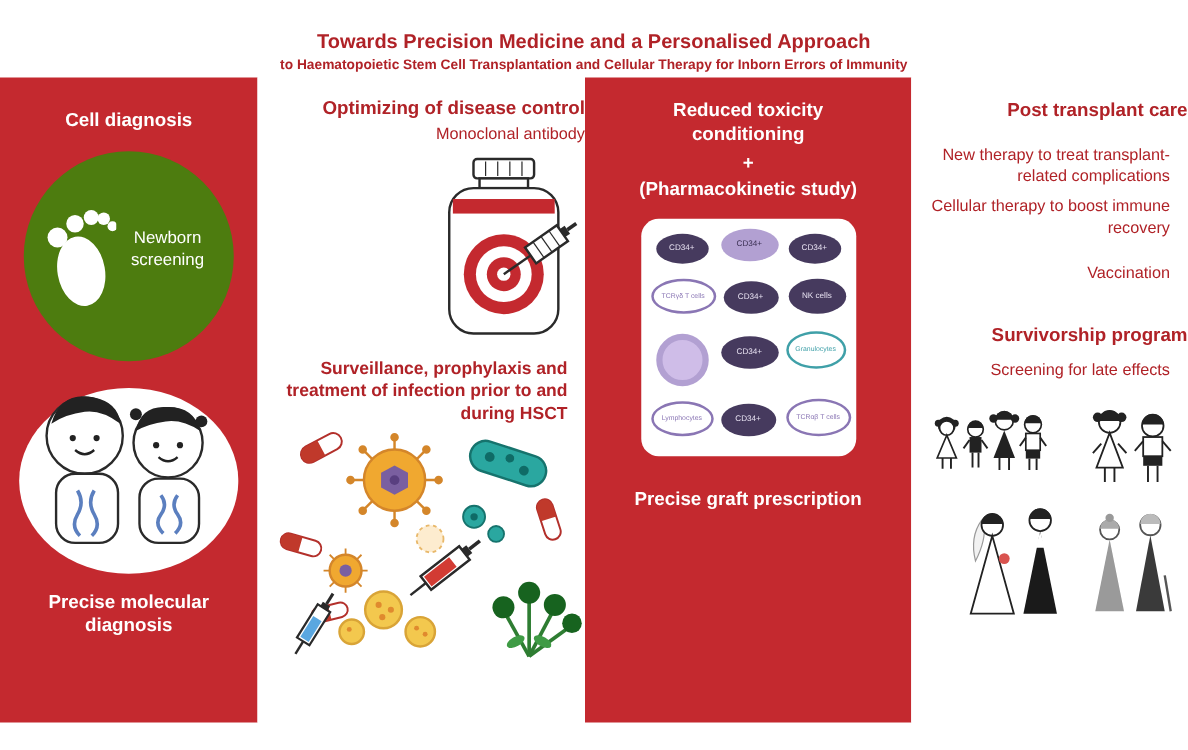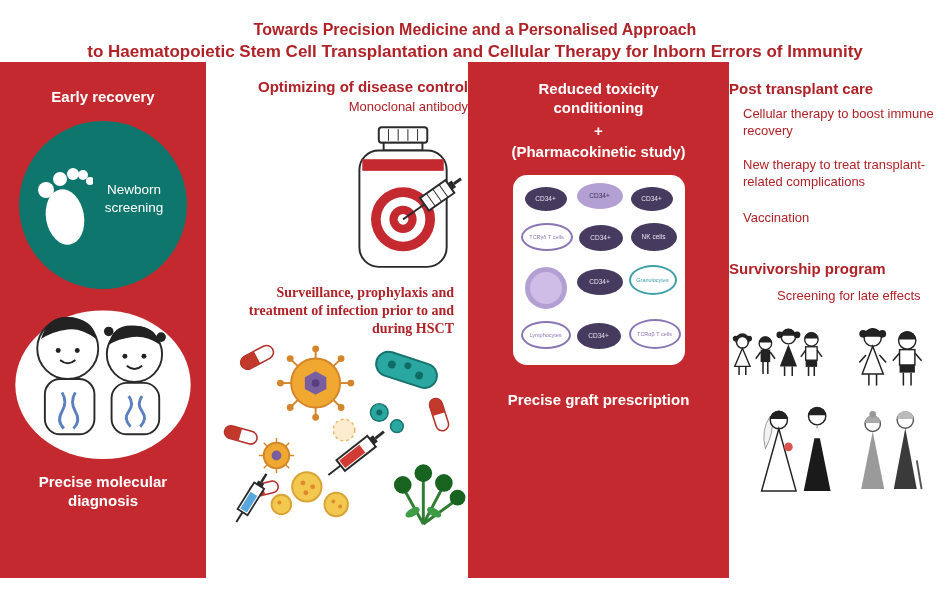--- a/index.html
+++ b/index.html
@@ -4,40 +4,40 @@
 <style>
   * { margin:0; padding:0; box-sizing:border-box; }
   html,body { width:950px; height:600px; overflow:hidden; background:#fff;
     font-family:"Liberation Sans", sans-serif; }
   .page { position:relative; width:950px; height:600px; background:#fff; }
 
   
   .banner { height:62px; display:flex; flex-direction:column; justify-content:center;
     text-align:center; color:#b02227; font-weight:bold; padding-top:20px; }
   .banner .l1 { font-size:16px; }
-  .banner .l2 { font-size:17px; margin-top:3px; }
+  .banner .l2 { font-size:11px; margin-top:3px; }
 
   
   .cols { display:flex; height:516px; }
   .col { position:relative; height:100%; }
   .col.red { background:#c4292f; color:#fff; }
   .col.white { background:#fff; color:#b02227; }
   .col1 { width:206px; }
   .col2 { width:262px; text-align:right; padding-top:16px; }
   .col3 { width:261px; text-align:center; padding-top:18px; }
-  .col4 { width:221px; text-align:left; padding-top:18px; }
+  .col4 { width:221px; text-align:right; padding-top:18px; }
 
   .h-bold { font-weight:bold; font-size:15px; line-height:1.25; }
-  .h-bold2 { font-weight:bold; font-size:14px; line-height:1.3;font-family:Liberation Serif, serif; }
+  .h-bold2 { font-weight:bold; font-size:14px; line-height:1.3; }
   .sub-text { font-size:13px; line-height:1.3; }
 
   
   .col1 .heading { margin-top:26px; text-align:center; }
   .grey-circle { position:relative; width:168px; height:168px; border-radius:50%;
-    background:#0f766e; margin:14px auto 0; }
+    background:#4d7c0f; margin:14px auto 0; }
   .grey-circle .label { position:absolute; left:72px; top:60px; width:86px;
     font-size:13.5px; line-height:1.35; text-align:center; color:#fff; }
   .grey-circle svg { position:absolute; left:16px; top:38px; }
   .kids-wrap { width:182px; height:162px; margin:10px auto 0; }
   .col1 .bottom { margin-top:12px; text-align:center; padding:0 32px; }
 
   
   .col2 .sub-text { margin-top:2px; }
   .jar-wrap { margin-top:8px; }
   .col2 .heading2 { margin-top:8px; padding:0 14px; }
@@ -75,21 +75,21 @@
 <div class="page">
 
   <header class="banner">
     <div class="l1">Towards Precision Medicine and a Personalised Approach</div>
     <div class="l2">to Haematopoietic Stem Cell Transplantation and Cellular Therapy for Inborn Errors of Immunity</div>
   </header>
 
   <main class="cols">
 
     <section class="col red col1">
-      <div class="h-bold heading">Early recovery</div>
+      <div class="h-bold heading">Cell diagnosis</div>
 
       <div class="grey-circle">
         <svg width="58" height="92" viewBox="0 0 58 92">
           <g fill="#ffffff">
             <ellipse cx="30" cy="58" rx="19" ry="28" transform="rotate(-10 30 58)"></ellipse>
             <circle cx="11" cy="31" r="8"></circle>
             <circle cx="25" cy="20" r="7"></circle>
             <circle cx="38" cy="15" r="6"></circle>
             <circle cx="48" cy="16" r="5"></circle>
             <circle cx="55" cy="22" r="4"></circle>
@@ -290,22 +290,22 @@
         <div class="cell c-out-p" style="left:8px;   top:146px; width:50px; height:28px;">Lymphocytes</div>
         <div class="cell c-dark" style="left:64px;  top:148px; width:44px; height:26px;">CD34+</div>
         <div class="cell c-out-p" style="left:116px; top:144px; width:52px; height:30px;">TCRαβ T cells</div>
       </div>
 
       <div class="h-bold bottom1">Precise graft prescription</div>
     </section>
 
     <section class="col white col4">
       <div class="h-bold">Post transplant care</div>
+      <div class="item item2">New therapy to treat transplant-related complications</div>
       <div class="item item1">Cellular therapy to boost immune recovery</div>
-      <div class="item item2">New therapy to treat transplant-related complications</div>
       <div class="item item3">Vaccination</div>
       <div class="h-bold heading2">Survivorship program</div>
       <div class="item sub">Screening for late effects</div>
 
       <div class="families-wrap">
         <svg width="206" height="190" viewBox="0 0 215 195">
 
           <g>
             <circle cx="14" cy="25" r="7.5" fill="#222"></circle>
             <circle cx="7" cy="23" r="3" fill="#222"></circle>

